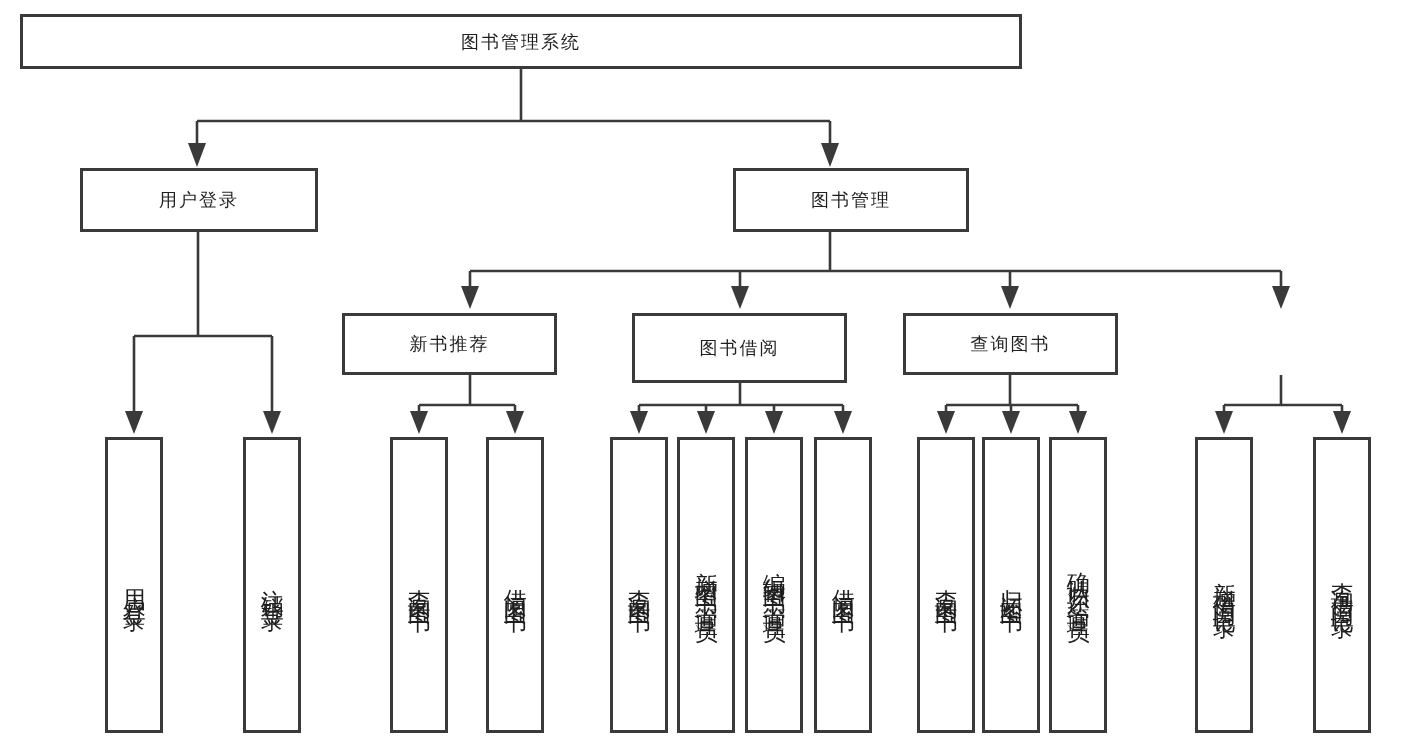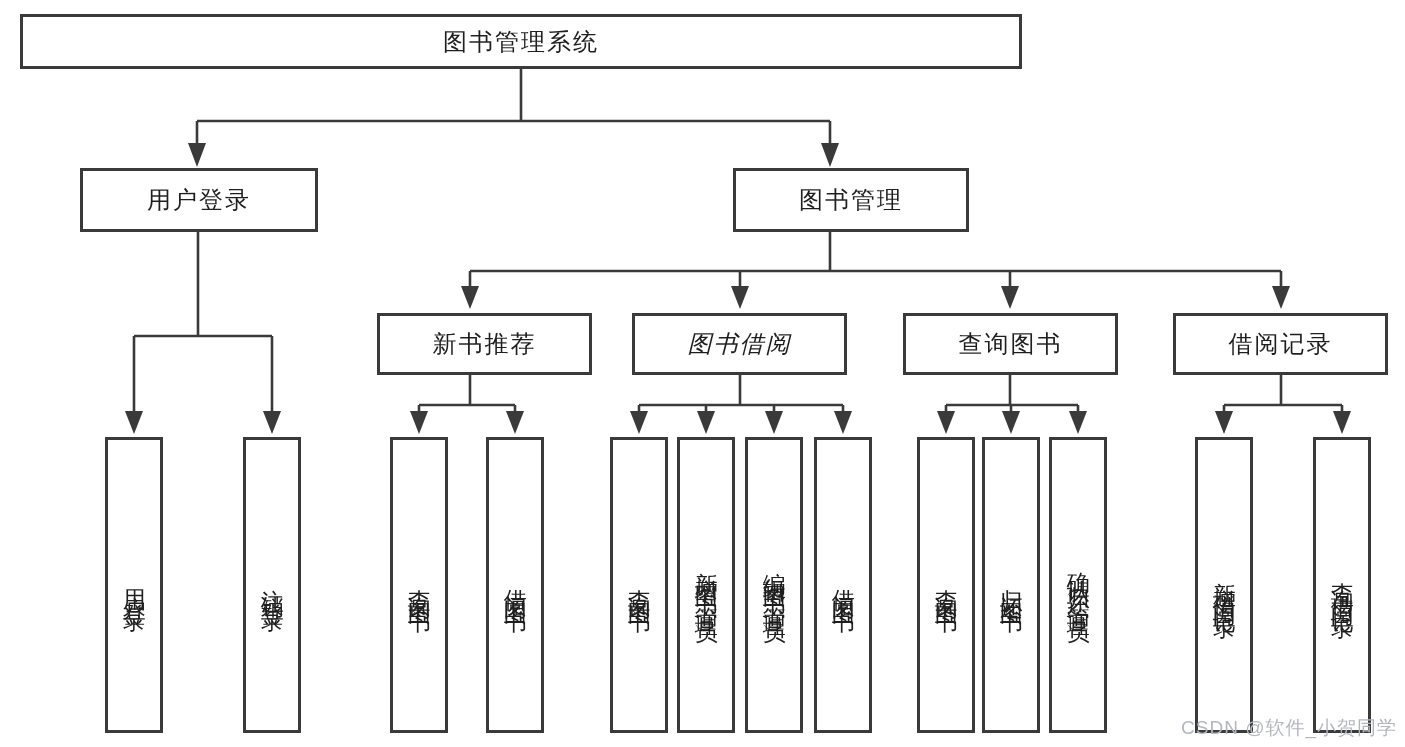--- a/index.html
+++ b/index.html
@@ -23,21 +23,21 @@
   .wires polygon { fill: var(--line); stroke: none; }
   .node {
     position: absolute;
     background: #fff;
     border: 3px solid var(--line);
     display: flex;
     align-items: center;
     justify-content: center;
     color: var(--text);
   }
-  .hnode { font-size: 24px; letter-spacing: 2px; }
+  .hnode { font-size: 18px; letter-spacing: 2px; }
   .leaf  { width: 58px; top: 437px; height: 296px; }
   .vtext {
     writing-mode: vertical-rl;
     text-orientation: mixed;
     font-size: 23px;
     letter-spacing: 7px;
     line-height: 1.1;
     white-space: nowrap;
   }
   .watermark {
@@ -94,31 +94,28 @@
     <span>图书管理系统</span>
   </div>
 
   <div class="node hnode" style="left:80px; top:168px; width:238px; height:64px;">
     <span>用户登录</span>
   </div>
   <div class="node hnode" style="left:733px; top:168px; width:236px; height:64px;">
     <span>图书管理</span>
   </div>
 
-  <div class="node hnode" style="left:377px; top:313px; width:215px; height:62px;">
+  <div class="node hnode" style="left:342px; top:313px; width:215px; height:62px;">
     <span>新书推荐</span>
   </div>
-  <div class="node hnode" style="left:632px; top:313px; width:215px; height:62px;font-style:italic;">
+  <div class="node hnode" style="left:632px; top:313px; width:215px; height:70px;">
     <span>图书借阅</span>
   </div>
   <div class="node hnode" style="left:903px; top:313px; width:215px; height:62px;">
     <span>查询图书</span>
-  </div>
-  <div class="node hnode" style="left:1173px; top:313px; width:215px; height:62px;">
-    <span>借阅记录</span>
   </div>
 
   <div class="node leaf" style="left:105px;">
     <span class="vtext">用户登录</span>
   </div>
   <div class="node leaf" style="left:243px;">
     <span class="vtext">注销登录</span>
   </div>
 
   <div class="node leaf" style="left:390px;">
@@ -151,14 +148,13 @@
     <span class="vtext">确认归还（管理员）</span>
   </div>
 
   <div class="node leaf" style="left:1195px;">
     <span class="vtext">新增借阅记录</span>
   </div>
   <div class="node leaf" style="left:1313px;">
     <span class="vtext">查询借阅记录</span>
   </div>
 
-  <div class="watermark">CSDN @软件_小贺同学</div>
 </div>
 
 </body></html>

